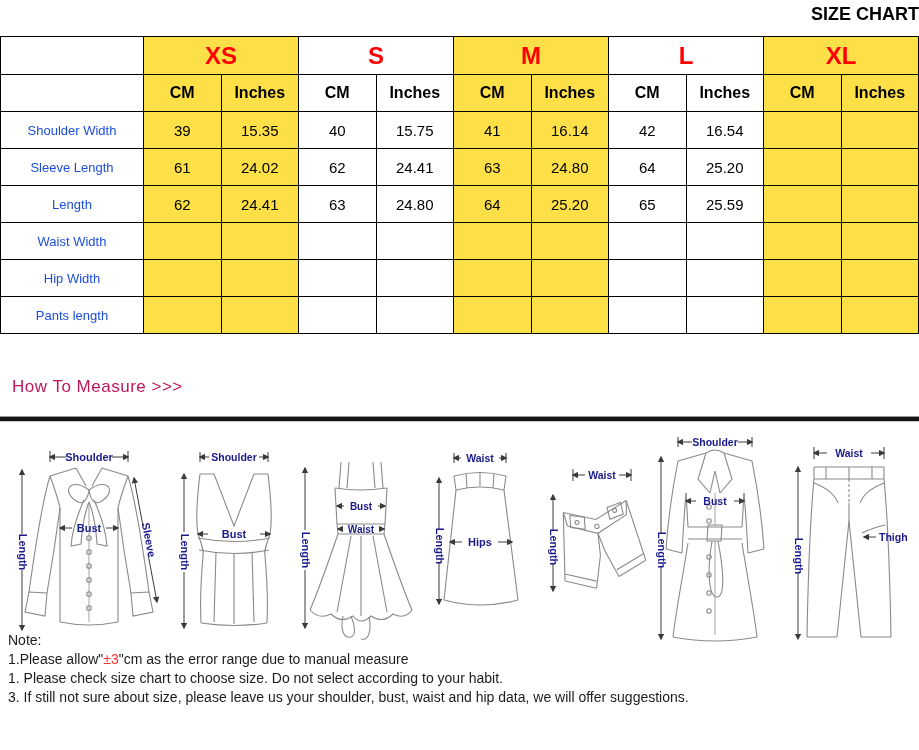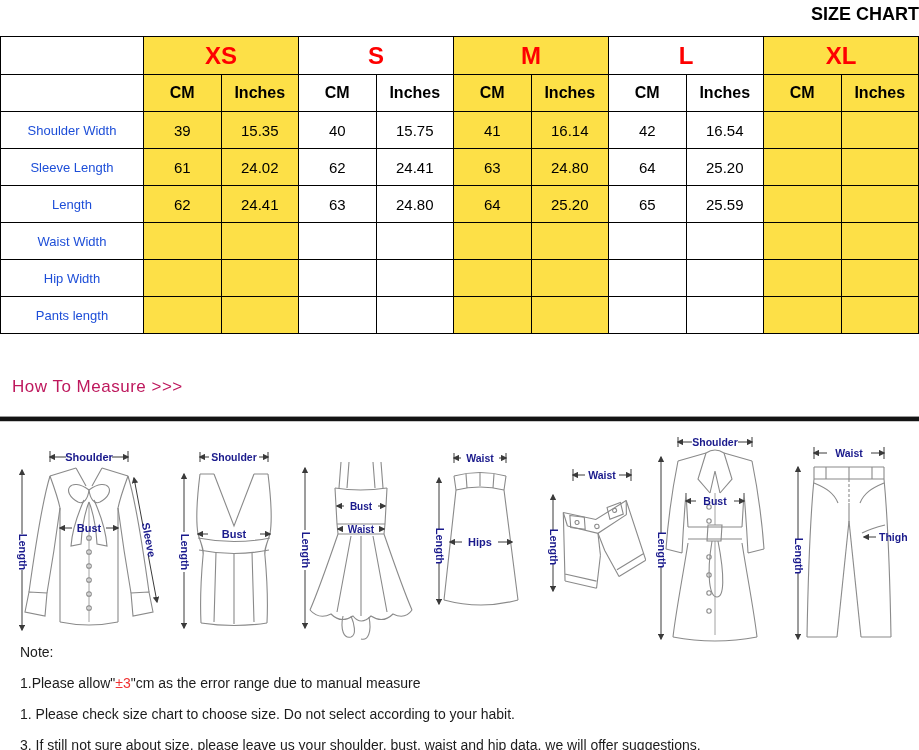--- a/index.html
+++ b/index.html
@@ -13,21 +13,21 @@
   tr.r-unit td{height:36px;font-size:16px;font-weight:bold;color:#000}
   tr.dr td{height:36px}
   td.rl{font-size:13px;color:#1d4ed8}
   td.v{font-size:15px;color:#000}
   .mh{position:absolute;top:377px;left:12px;font-size:17px;font-weight:normal;color:#be185d;letter-spacing:.5px}
   .rule{position:absolute;top:416px;left:0;width:919px;height:4px;background:#141414;border-top:1px solid #9a9a9a;border-bottom:1px solid #c9c9c9}
   .figs{position:absolute;top:430px;left:0;width:919px;display:flex;justify-content:space-between;align-items:flex-end;padding:0 10px;box-sizing:border-box}
   .figs svg{flex:0 0 auto;display:block}
   .lab{font-family:"Liberation Sans",sans-serif;font-weight:bold;fill:#1a1a8c}
   .notes{position:absolute;top:631px;left:8px;font-size:14px;line-height:19px;color:#1c1c1c}
-  .notes p{margin:12px}
+  .notes p{margin:0}
   .red{color:#f03030}
   .mt2{margin-top:2px}.mt4{margin-top:4px}.mt10{margin-top:10px}.mt16{margin-top:16px}.mt18{margin-top:18px}
 </style>
 </head>
 <body>
 
 <div class="title">SIZE CHART</div>
 
 <table class="tbl">
   <colgroup>

